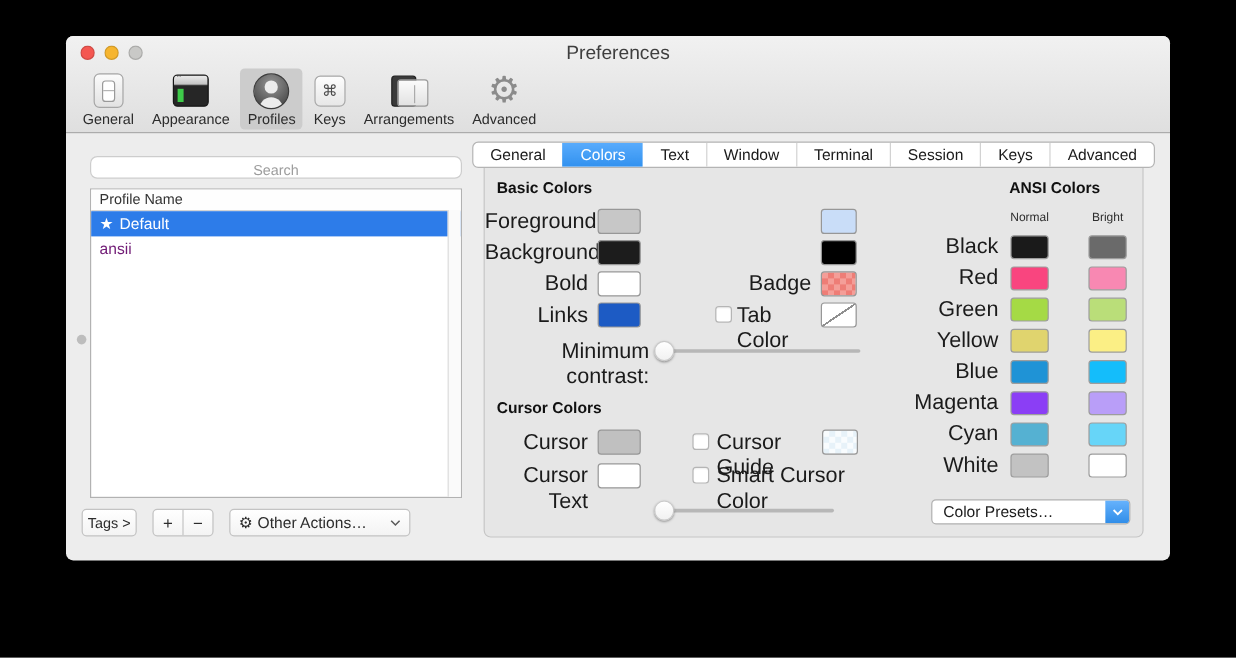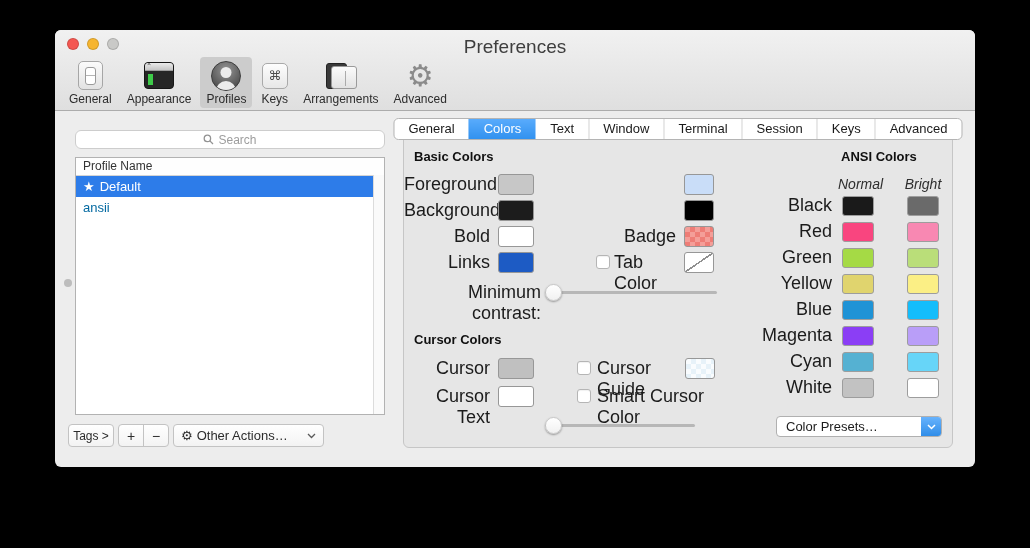--- a/index.html
+++ b/index.html
@@ -15,21 +15,21 @@
   }
   
   .chrome{position:absolute;left:0;top:0;right:0;height:80px;
     background:linear-gradient(#f1f1f1,#dfdfdf);border-bottom:1px solid #acacac;}
   .titlebar{position:absolute;left:0;top:0;right:0;height:26px;}
   .traffic{position:absolute;left:12px;top:8px;display:flex;gap:8px;}
   .light{width:12px;height:12px;border-radius:50%;box-sizing:border-box;border:1px solid rgba(0,0,0,.15);}
   .light.red{background:#f45751;}
   .light.yellow{background:#f6b52f;}
   .light.gray{background:#c9c9c7;}
-  .win-title{position:absolute;left:0;right:0;top:6px;text-align:center;font-size:19px;color:#3e3e3e;}
+  .win-title{position:absolute;left:0;right:0;top:6px;text-align:center;font-size:16px;color:#3e3e3e;}
   .toolbar{position:absolute;left:8px;top:27px;display:flex;align-items:flex-start;gap:3px;}
   .tool-item{display:flex;flex-direction:column;align-items:center;padding:3px 6px 2px;border-radius:4px;}
   .tool-item.selected{background:#cccccc;}
   .tool-label{font-size:12px;color:#2c2c2c;margin-top:1px;}
   .tool-icon{height:31px;display:flex;align-items:center;justify-content:center;}
   
   .icon-general{width:25px;height:29px;background:linear-gradient(#fbfbfb,#e2e2e2);
     border:1px solid #a6a6a6;border-radius:5px;position:relative;box-sizing:border-box;}
   .icon-general::before{content:"";position:absolute;left:6px;top:5px;width:9px;height:16px;
     border:1px solid #9a9a9a;border-radius:3px;background:#fff;}
@@ -57,33 +57,33 @@
   .icon-arrangements .split{position:absolute;right:11px;top:9px;width:1px;height:15px;background:#ababab;}
   .icon-pointer{width:30px;height:30px;position:relative;}
   .icon-pointer .mouse{position:absolute;left:2px;top:1px;width:15px;height:27px;
     background:linear-gradient(#ffffff,#e6e6e6);border:1px solid #a5a5a5;border-radius:7px;}
   .icon-pointer .pad{position:absolute;right:1px;top:8px;width:12px;height:16px;
     background:linear-gradient(#f3f3f3,#dadada);border:1px solid #a5a5a5;border-radius:3px;}
   .icon-advanced{font-size:30px;line-height:30px;color:#8b8b8b;}
   
   .search-field{position:absolute;left:20px;top:100px;width:310px;height:19px;background:#fff;
     border:1px solid #cdcdcd;border-radius:6px;box-sizing:border-box;
-    display:flex;align-items:center;justify-content:center;gap:4px;}
+    display:flex;align-items:center;justify-content:center;gap:4px;flex-direction:column;}
   .search-field .ph{font-size:12px;color:#9d9d9d;}
   .profile-list{position:absolute;left:20px;top:127px;width:310px;height:258px;background:#fff;
     border:1px solid #b2b2b2;box-sizing:border-box;}
   .list-header{height:17px;line-height:17px;font-size:12px;color:#333;padding-left:7px;
     border-bottom:1px solid #d4d4d4;background:#fefefe;}
-  .list-row{height:21px;line-height:21px;font-size:13px;color:#0369a1;padding-left:7px;
+  .list-row{height:21px;line-height:21px;font-size:13px;color:#701a75;padding-left:7px;
     display:flex;align-items:center;gap:5px;}
   .list-row.selected{color:#fff;}
   .list-scrollbar{position:absolute;top:17px;right:0;bottom:0;width:10px;
     background:#fafafa;border-left:1px solid #dcdcdc;}
   .resize-dot{position:absolute;left:9px;top:249px;width:8px;height:8px;border-radius:50%;background:#bdbdbd;}
-  .bottom-controls{position:absolute;left:13px;top:394px;height:23px;display:flex;align-items:stretch;}
+  .bottom-controls{position:absolute;left:13px;top:394px;height:23px;display:flex;align-items:stretch;gap:9px;}
   .btn{background:linear-gradient(#ffffff,#f3f3f3);border:1px solid #c3c3c3;border-radius:4px;
     font-size:12px;color:#2c2c2c;display:flex;align-items:center;justify-content:center;box-sizing:border-box;}
   .tags-btn{width:46px;}
   .seg{display:flex;margin-left:4px;border:1px solid #c3c3c3;border-radius:4px;overflow:hidden;
     background:linear-gradient(#ffffff,#f3f3f3);}
   .seg-cell{width:24px;display:flex;align-items:center;justify-content:center;
     font-size:14px;color:#2c2c2c;}
   .seg-cell + .seg-cell{border-left:1px solid #c3c3c3;}
   .other-actions{margin-left:4px;width:151px;justify-content:flex-start;padding:0 7px;gap:4px;font-size:13px;}
   .other-actions .spacer{flex:1;}
@@ -108,21 +108,21 @@
   .checker{background-image:conic-gradient(var(--c1) 25%,var(--c2) 0 50%,var(--c1) 0 75%,var(--c2) 0);
     background-size:10px 10px;}
   .none-swatch{background:linear-gradient(to bottom right,#ffffff 47.5%,#8f8f8f 47.5%,#8f8f8f 52.5%,#ffffff 52.5%);}
   .checkbox{position:absolute;width:14px;height:14px;background:#fff;border:1px solid #b5b5b5;
     border-radius:3px;box-sizing:border-box;box-shadow:inset 0 1px 1px rgba(0,0,0,.06);}
   .slider{position:absolute;height:17px;}
   .slider .track{position:absolute;left:0;right:0;top:7px;height:3px;background:#b7b7b7;border-radius:1.5px;}
   .slider .knob{position:absolute;left:0;top:0;width:17px;height:17px;border-radius:50%;
     background:linear-gradient(#ffffff,#f1f1f1);border:1px solid #c9c9c9;box-sizing:border-box;
     box-shadow:0 1px 2px rgba(0,0,0,.35);}
-  .ansi-col-label{position:absolute;font-size:14px;color:#2e2e2e;width:40px;text-align:center;font-style:italic;}
+  .ansi-col-label{position:absolute;font-size:10px;color:#2e2e2e;width:40px;text-align:center;}
   .presets{position:absolute;left:372px;top:287px;width:166px;height:21px;background:#fff;
     border:1px solid #b0b0b0;border-radius:4px;box-sizing:border-box;display:flex;align-items:center;}
   .presets .lbl{flex:1;font-size:13px;color:#1b1b1b;padding-left:9px;}
   .presets .cap{width:20px;height:100%;border-radius:0 3px 3px 0;display:flex;align-items:center;
     justify-content:center;background-image:linear-gradient(rgba(255,255,255,.25),rgba(0,0,0,.08));}
 </style>
 </head>
 <body>
 
 <div class="window">

